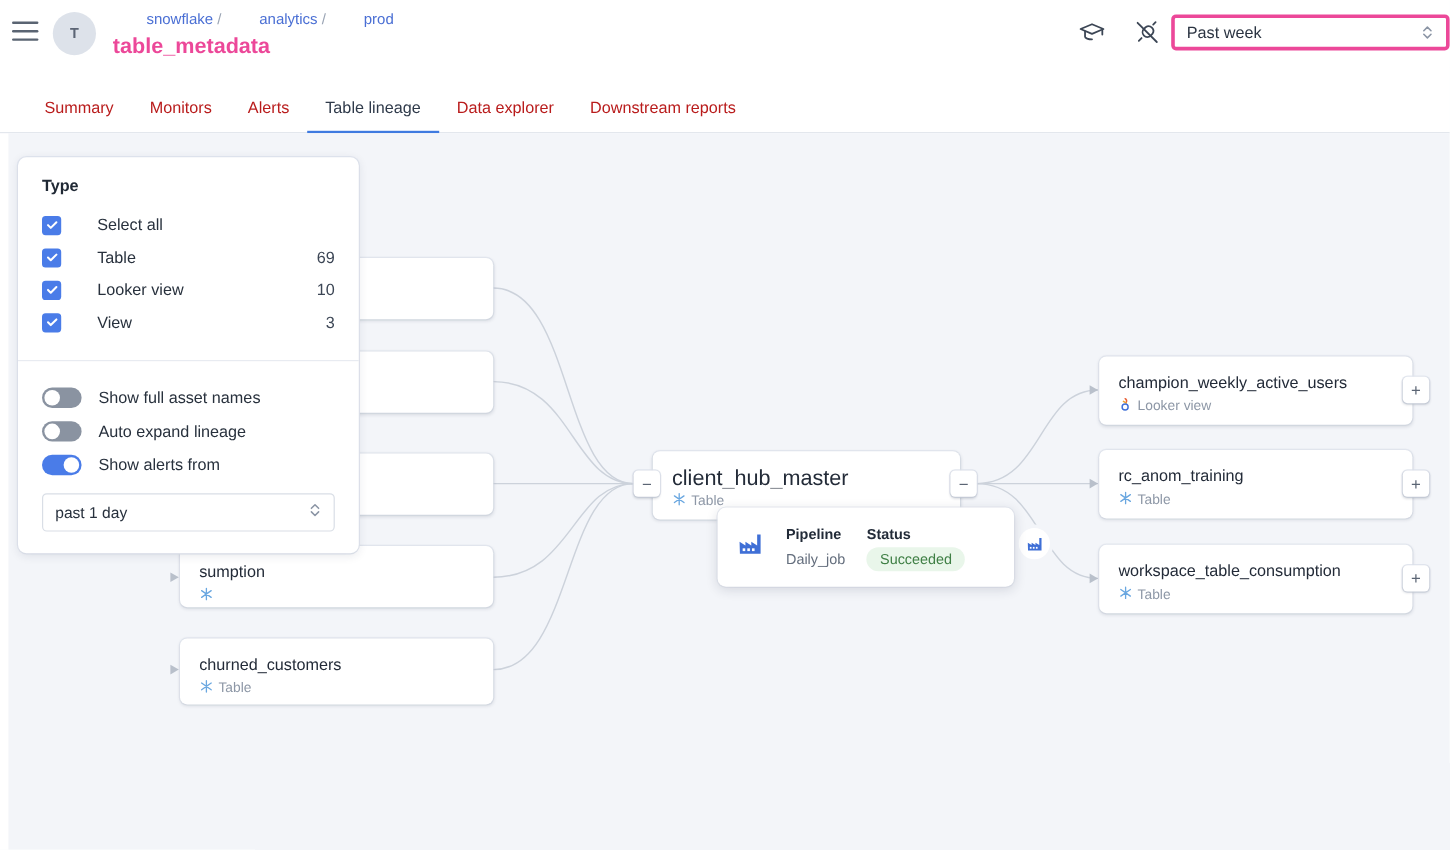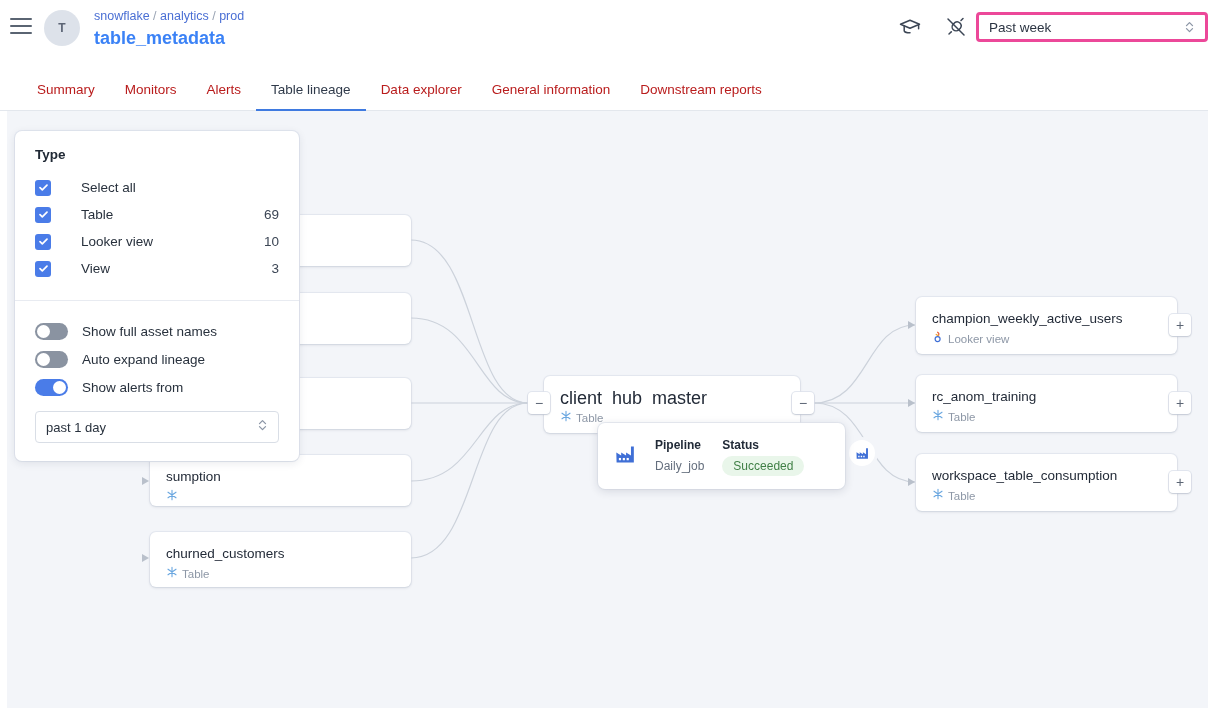--- a/index.html
+++ b/index.html
@@ -34,23 +34,23 @@
     background: #dde2ea; color: #5c6575;
     font-size: 12px; font-weight: 600;
     display: flex; align-items: center; justify-content: center;
   }
   .titleblock { position: absolute; left: 94px; top: 8px; }
   .breadcrumb {
     font-size: 12.5px; color: #4a6fd4; line-height: 16px;
     white-space: nowrap;
   }
   .breadcrumb .sep { color: #9aa4b4; }
-  .breadcrumb .crumb { cursor: pointer; }
+  .breadcrumb .crumb { cursor: pointer; margin-left: 28px; }
   .page-title {
-    font-size: 18px; font-weight: 700; color: #3b82f6;
+    font-size: 18px; font-weight: 700; color: #ec4899;
     line-height: 24px; margin-top: 2px; white-space: nowrap;
   }
   .hdr-icons {
     position: absolute; right: 240px; top: 15px;
     display: flex; gap: 22px; align-items: center;
   }
   .hdr-icon { width: 24px; height: 24px; cursor: pointer; }
   .timerange {
     position: absolute; right: 0px; top: 12px;
     width: 232px; height: 30px;
@@ -254,21 +254,20 @@
     </span>
   </div>
 </div>
 
 <div class="tabs">
   <div class="tab">Summary</div>
   <div class="tab">Monitors</div>
   <div class="tab">Alerts</div>
   <div class="tab active">Table lineage</div>
   <div class="tab">Data explorer</div>
-  <div class="tab">General information</div>
   <div class="tab">Downstream reports</div>
 </div>
 
 <div class="canvas">
 
   <svg class="edges">
     <g fill="none" stroke="#ccd2db" stroke-width="1.2">
 
       <path d="M404,129 C470,129 462,292 521,292"></path>
       <path d="M404,207 C470,207 470,292 521,292"></path>

